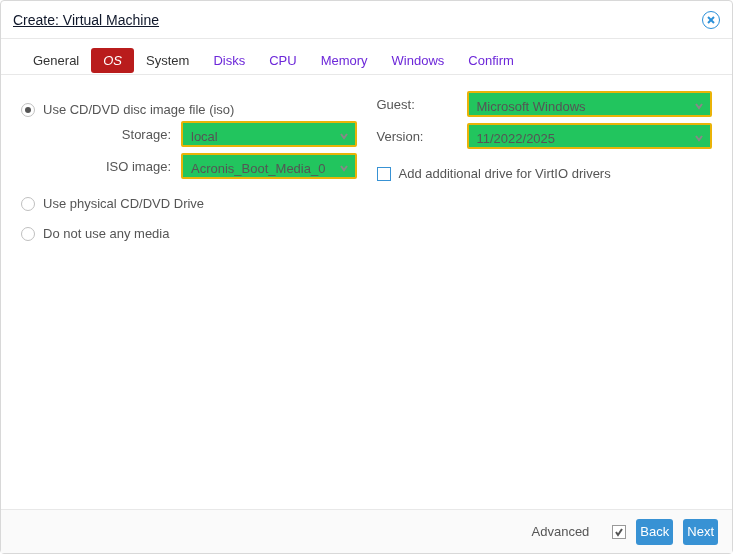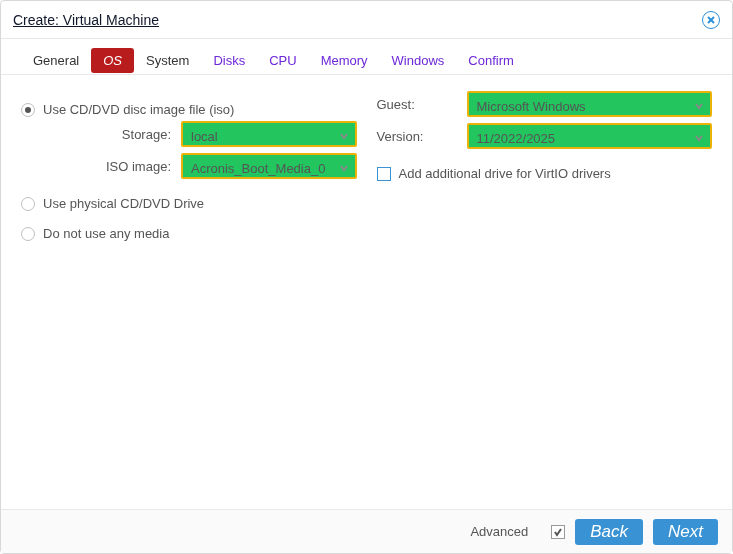--- a/index.html
+++ b/index.html
@@ -75,22 +75,22 @@
     height: 44px; border-top: 1px solid #e8e8e8; background: #fafafa;
     display: flex; align-items: center; justify-content: flex-end; padding: 0 14px; gap: 10px;
   }
   .adv { display: flex; align-items: center; gap: 23px; color: #555; }
   .adv .checkbox2 {
     width: 14px; height: 14px; border: 1px solid #999; background: #fff;
     display: flex; align-items: center; justify-content: center; cursor: pointer;
   }
   .adv .checkbox2.checked svg { width: 10px; height: 10px; stroke: #555; stroke-width: 2; fill: none; }
   .btn {
-    height: 26px; padding: 0 15px; background: #3892d4; color: #fff; border: none;
-    border-radius: 3px; cursor: pointer; font-size: 17px; font-style: italic;
+    height: 26px; padding: 0 4px; background: #3892d4; color: #fff; border: none;
+    border-radius: 3px; cursor: pointer; font-size: 13px;
   }
 </style>
 </head>
 <body>
 
 <div class="window">
 
   <div class="titlebar">
     <span class="title">Create: Virtual Machine</span>
     <div class="close-btn">

